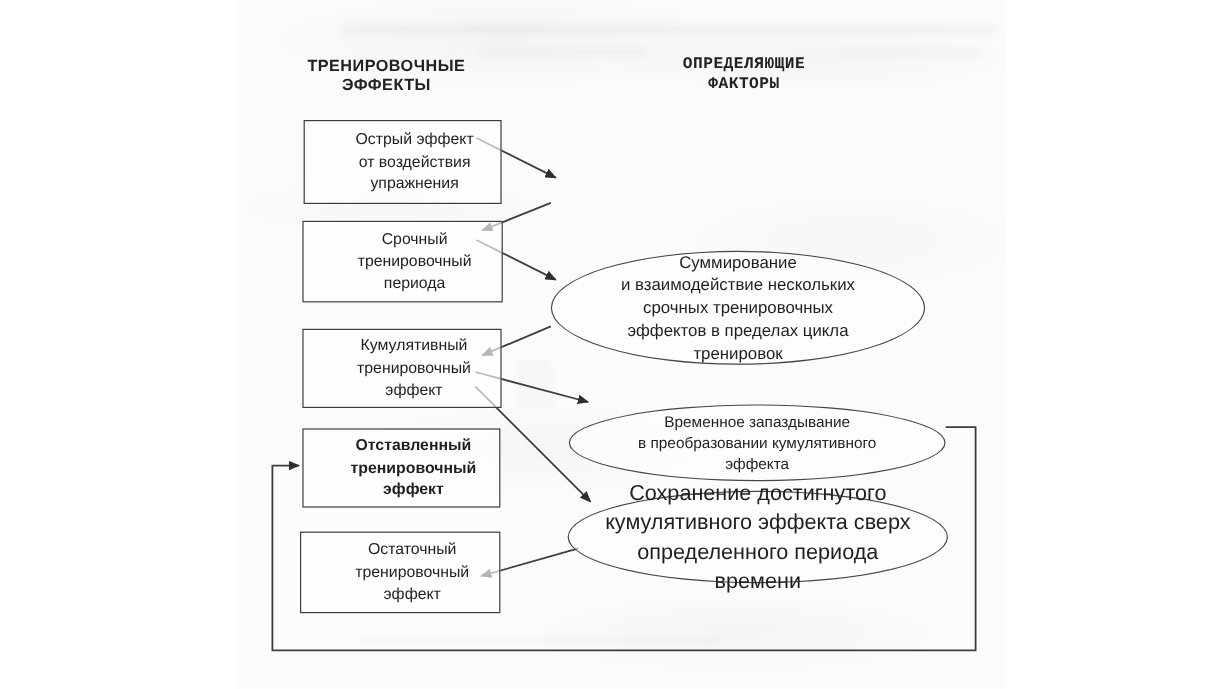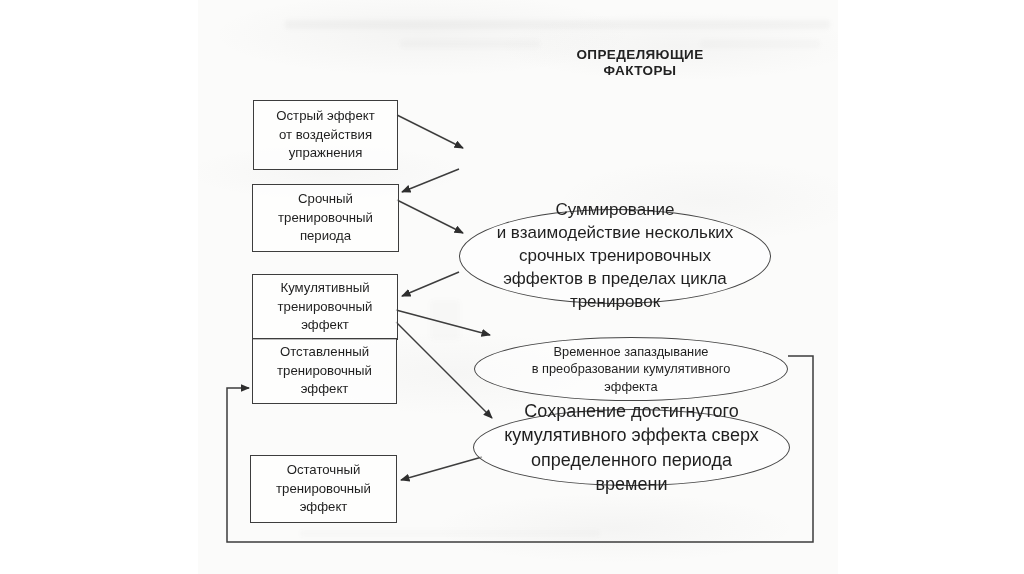--- a/index.html
+++ b/index.html
@@ -24,38 +24,38 @@
   .smudge.s2{left:400px;top:40px;width:140px;height:8px;opacity:.7;}
   .smudge.s3{left:700px;top:40px;width:120px;height:8px;opacity:.6;}
   .smudge.s4{left:430px;top:300px;width:30px;height:40px;opacity:.5;}
   .smudge.s5{left:300px;top:530px;width:300px;height:7px;opacity:.5;}
 
   .col-header{
     position:absolute;width:200px;text-align:center;white-space:pre-line;
     font-weight:bold;font-size:13.5px;line-height:16px;color:#222;letter-spacing:.4px;
   }
   .hdr-left{left:222px;top:47px;}
-  .hdr-right{left:540px;top:47px;}
+  .hdr-right{left:520px;top:47px;font-family:Liberation Mono, monospace;}
 
   .node{
     position:absolute;display:flex;align-items:center;justify-content:center;
     text-align:center;white-space:pre-line;color:#1f1f1f;
     font-size:13.2px;line-height:1.4;
   }
-  .rect{border:1.6px solid #3d3d3d;background:rgba(255,255,255,0.65);}
+  .rect{border:1.6px solid #3d3d3d;background:rgba(255,255,255,0.65);padding-left:20px;}
   .oval{border:1.4px solid #464646;border-radius:50%;background:rgba(255,255,255,0.55);padding:0 12px;box-sizing:border-box;}
 
   .b1{left:253px;top:100px;width:143px;height:68px;}
   .b2{left:252px;top:184px;width:145px;height:66px;}
   .b3{left:252px;top:274px;width:144px;height:64px;}
-  .b4{left:252px;top:338px;width:143px;height:64px;}
-  .b5{left:250px;top:443px;width:145px;height:66px;margin-top:12px;}
+  .b4{left:252px;top:357px;width:143px;height:64px;font-weight:bold;}
+  .b5{left:250px;top:443px;width:145px;height:66px;}
 
   .e1{left:462px;top:129px;width:315px;height:62px;font-size:12.8px;line-height:1.35;}
-  .e2{left:459px;top:209px;width:312px;height:95px;font-size:17px;line-height:1.35;}
+  .e2{left:459px;top:209px;width:312px;height:95px;font-size:14px;line-height:1.35;}
   .e3{left:474px;top:337px;width:314px;height:64px;font-size:12.8px;line-height:1.35;}
   .e4{left:473px;top:409px;width:317px;height:77px;font-size:18px;line-height:1.35;}
 
   .connectors{position:absolute;left:0;top:0;width:1024px;height:574px;pointer-events:none;}
 </style>
 </head>
 <body>
 
 <div class="canvas">
 
@@ -77,20 +77,22 @@
       <line x1="459" y1="169" x2="402" y2="192" marker-end="url(#arrow)"></line>
       <line x1="397" y1="200" x2="463" y2="233" marker-end="url(#arrow)"></line>
       <line x1="459" y1="272" x2="402" y2="296" marker-end="url(#arrow)"></line>
       <line x1="396" y1="310" x2="490" y2="335" marker-end="url(#arrow)"></line>
       <line x1="396" y1="322" x2="492" y2="418" marker-end="url(#arrow)"></line>
       <line x1="482" y1="457" x2="401" y2="480" marker-end="url(#arrow)"></line>
       <path d="M788,356 L813,356 L813,542 L227,542 L227,388 L249,388" marker-end="url(#arrow)"></path>
     </g>
   </svg>
 
+  <div class="col-header hdr-left">ТРЕНИРОВОЧНЫЕ
+ЭФФЕКТЫ</div>
   <div class="col-header hdr-right">ОПРЕДЕЛЯЮЩИЕ
 ФАКТОРЫ</div>
 
   <div class="node rect b1">Острый эффект
 от воздействия
 упражнения</div>
   <div class="node rect b2">Срочный
 тренировочный
 периода</div>
   <div class="node rect b3">Кумулятивный

